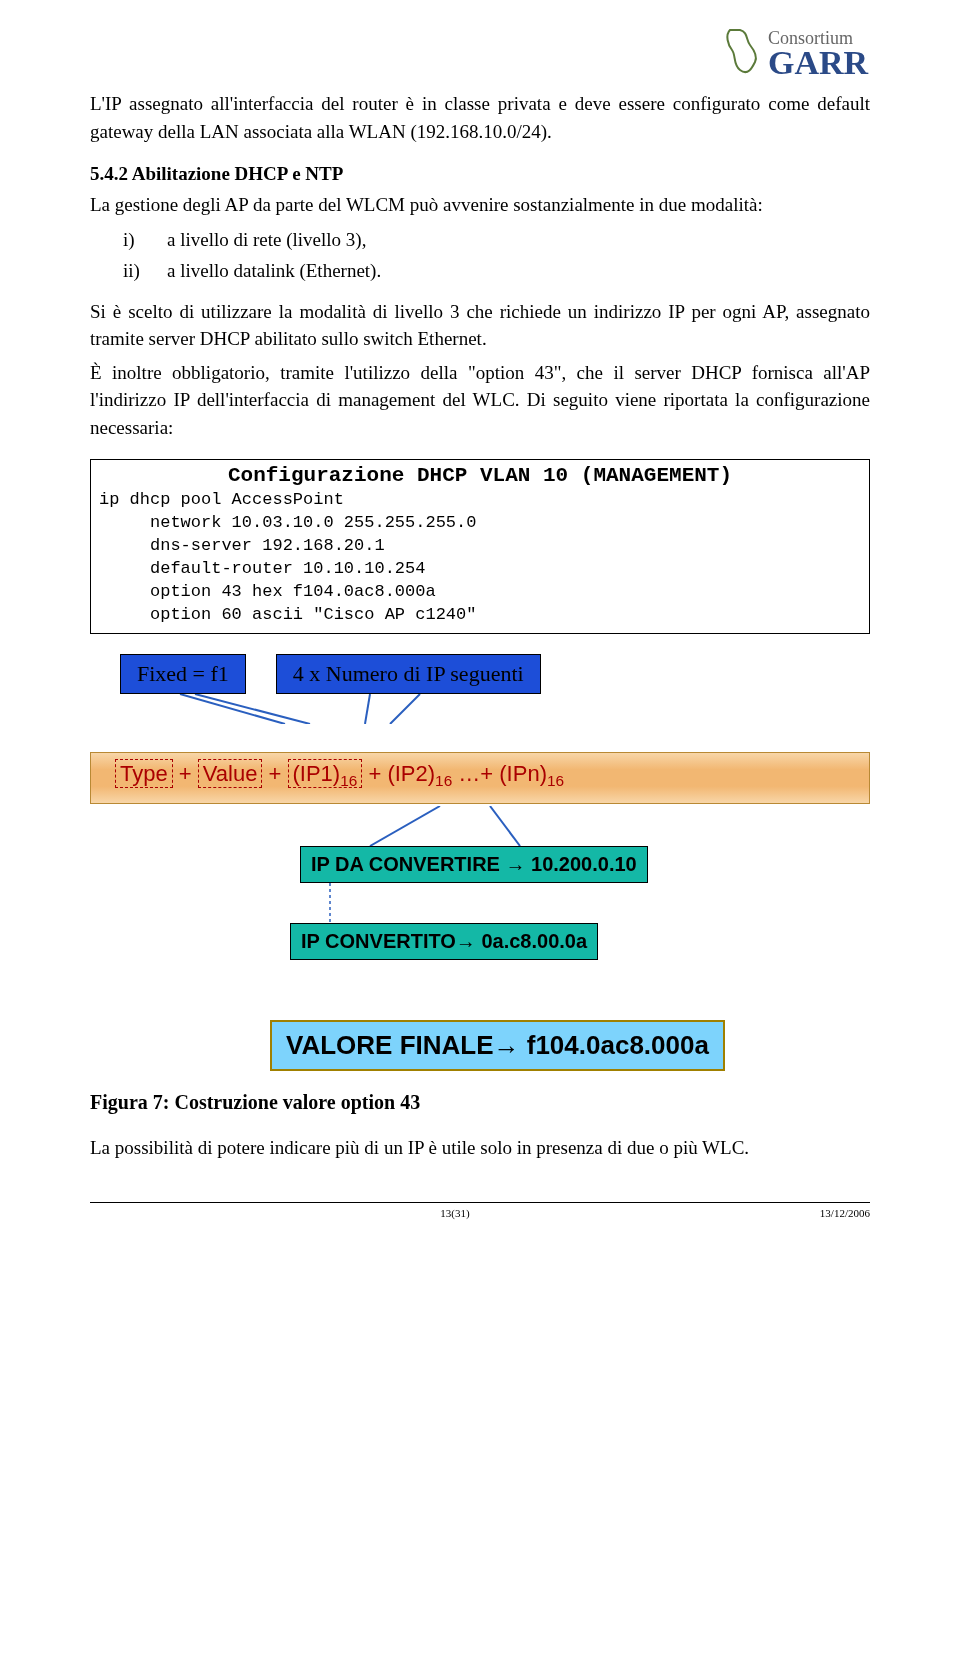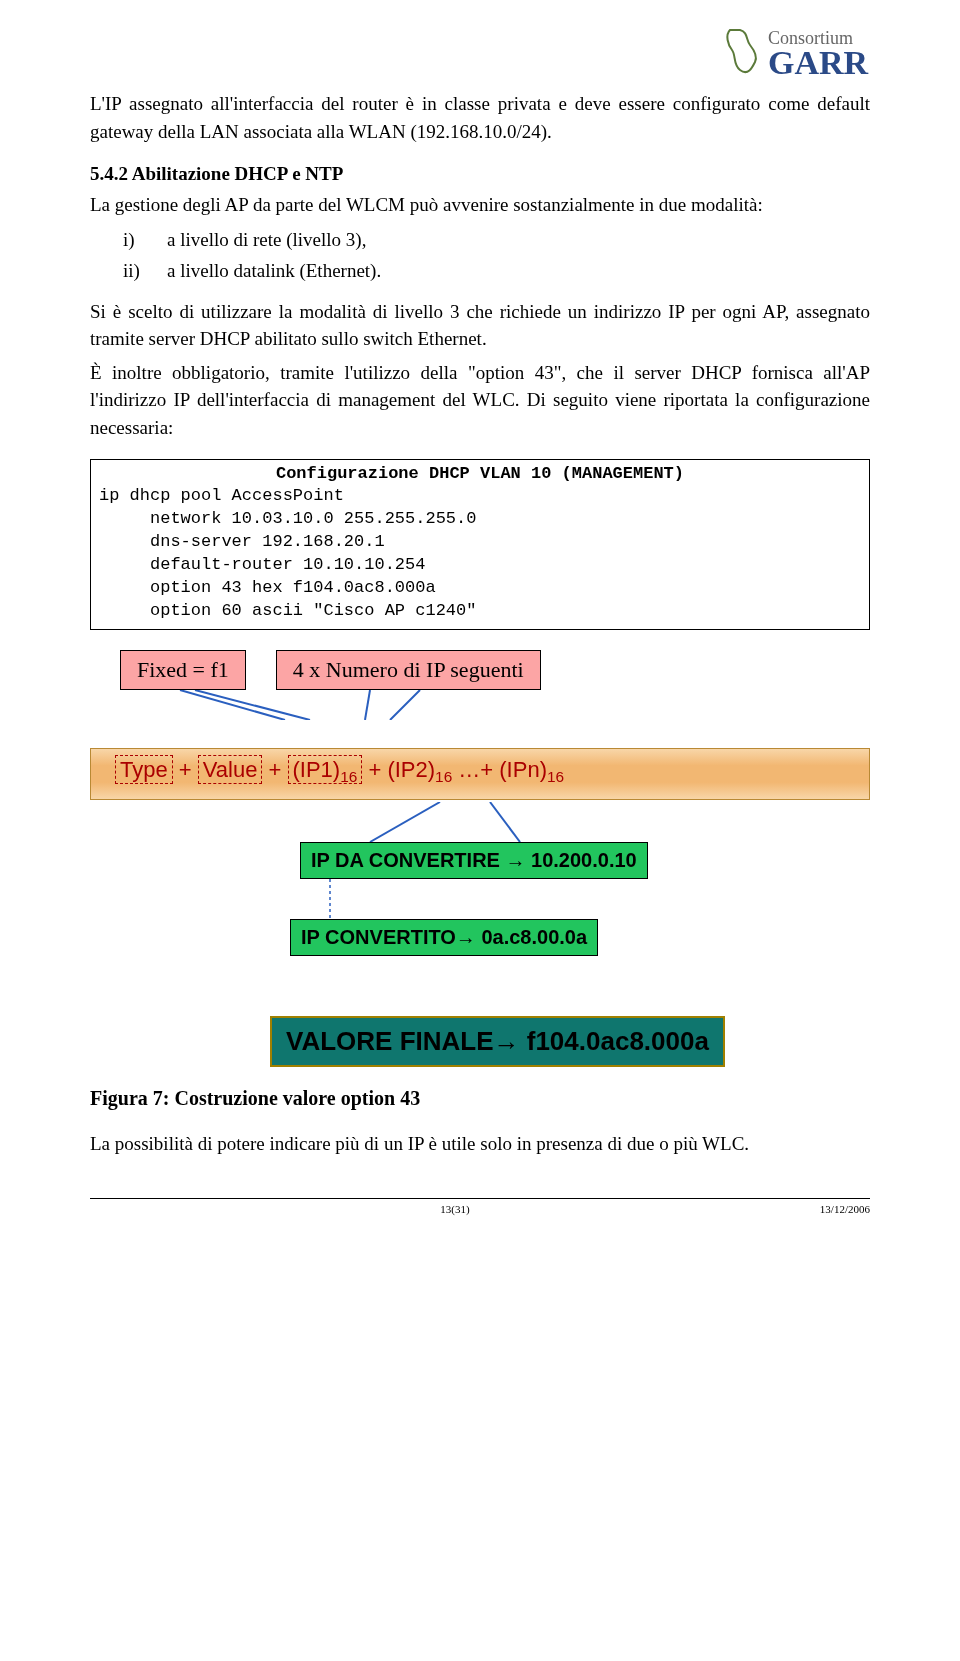--- a/index.html
+++ b/index.html
@@ -39,38 +39,38 @@
   }
   .list { margin: 0 0 10px 30px; font-size: 19px; line-height: 1.45; }
   .list td.num { width: 40px; vertical-align: top; }
   .code-box {
     border: 1px solid #000;
     margin: 10px 0 20px 0;
   }
   .code-title {
     text-align: center;
     font-family: "Courier New", monospace;
-    font-size: 17px;
+    font-size: 21px;
     font-weight: bold;
     padding: 4px 0 2px 0;
   }
   .code-body {
     font-family: "Courier New", monospace;
     font-size: 17px;
     white-space: pre;
     padding: 0 8px 6px 8px;
     line-height: 1.35;
   }
   .sub { vertical-align: sub; font-size: 70%; }
   .diagram {
     margin: 20px 0;
   }
   .dbox {
     border: 1.5px solid #000;
-    background: #fca5a5;
+    background: #1d4ed8;
     display: inline-block;
     padding: 6px 16px;
     font-size: 22px;
     font-family: "Times New Roman", Times, serif;
   }
   .orange-bar {
     height: 50px;
     background: linear-gradient(#f8d6a8, #f2b772, #f2b772, #f8d6a8);
     border: 1.5px solid #b98934;
     position: relative;
@@ -85,30 +85,30 @@
     font-size: 22px;
     color: #aa0000;
     padding-left: 24px;
   }
   .red-layer .dash {
     border: 1.5px dashed #aa0000;
     padding: 1px 4px;
   }
   .ip-box {
     border: 1.5px solid #000;
-    background: #22c55e;
+    background: #14b8a6;
     display: inline-block;
     padding: 6px 10px;
     font-family: Arial, sans-serif;
     font-size: 20px;
     font-weight: bold;
   }
   .final-box {
     border: 2.5px solid #a08000;
-    background: #0f766e;
+    background: #7dd3fc;
     display: inline-block;
     padding: 8px 14px;
     font-family: Arial, sans-serif;
     font-size: 26px;
     font-weight: bold;
     color: #000;
   }
   .caption {
     text-align: left;
     font-size: 20px;

